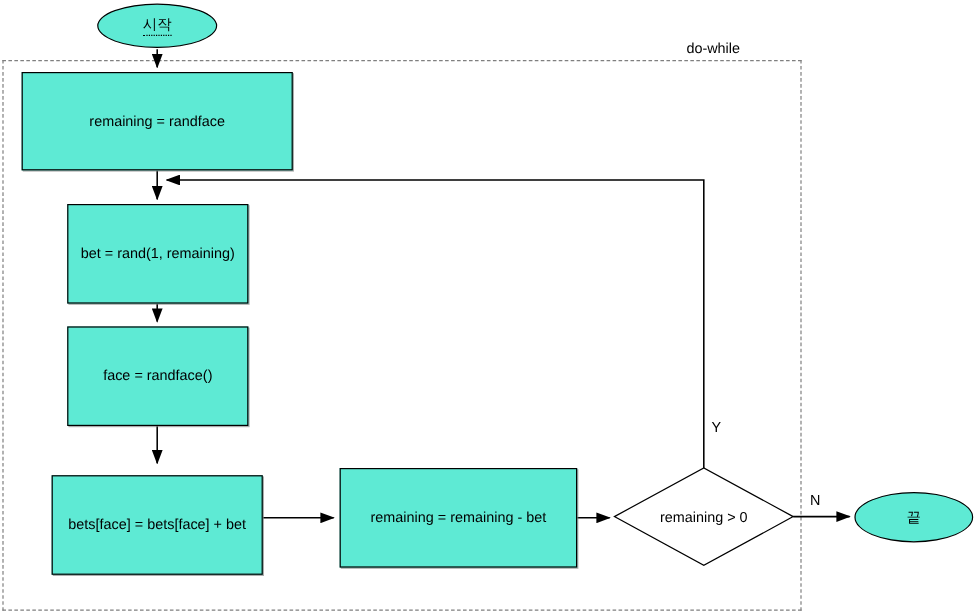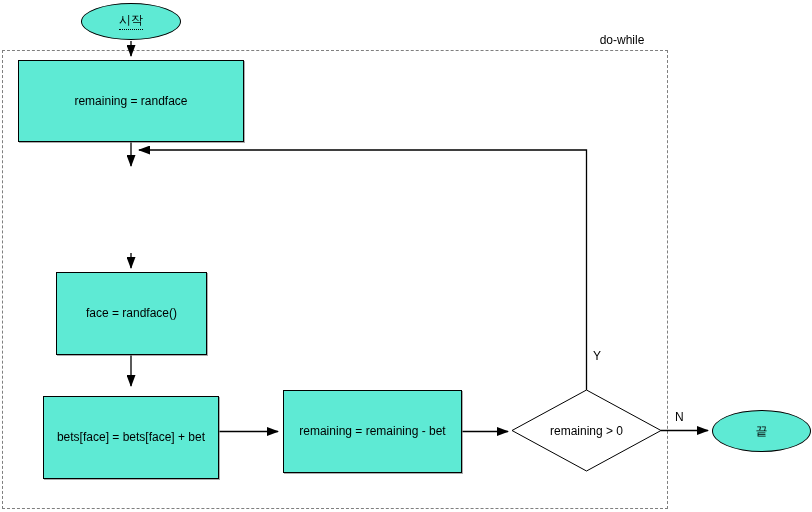--- a/index.html
+++ b/index.html
@@ -56,21 +56,21 @@
     height: 459px;
     border: 1px dashed #7f7f7f;
     box-sizing: border-box;
     background: transparent;
   }
   .container-label {
     position: absolute;
     left: 572px;
     top: 33px;
     width: 100px;
-    text-align: center;
+    text-align: left;
     font-size: 12px;
     background: transparent;
   }
   .edge-label {
     position: absolute;
     font-size: 12px;
     background: #ffffff;
     padding: 0 1px;
   }
   .dotted-underline {
@@ -113,30 +113,33 @@
   </svg>
 
   <div class="node terminator" style="left:81px; top:3px; width:100px; height:37px;">
     <span class="dotted-underline">시작</span>
   </div>
 
   <div class="node process" style="left:18px; top:60px; width:226px; height:82px;">
     <span>remaining = randface</span>
   </div>
 
+  <div class="node process" style="left:56px; top:170px; width:151px; height:83px;">
+    <span>bet = rand(1, remaining)</span>
+  </div>
 
   <div class="node process" style="left:56px; top:272px; width:151px; height:83px;">
     <span>face = randface()</span>
   </div>
 
   <div class="node process" style="left:43px; top:396px; width:176px; height:83px;">
     <span>bets[face] = bets[face] + bet</span>
   </div>
 
-  <div class="node process" style="left:283px; top:390px; width:179px; height:83px;">
+  <div class="node process" style="left:283px; top:390px; width:198px; height:83px;">
     <span>remaining = remaining - bet</span>
   </div>
 
   <div class="decision-label" style="left:512px; top:390px; width:149px; height:81px;">
     <span>remaining &gt; 0</span>
   </div>
 
   <div class="node terminator" style="left:712px; top:410px; width:99px; height:42px;">
     <span>끝</span>
   </div>

